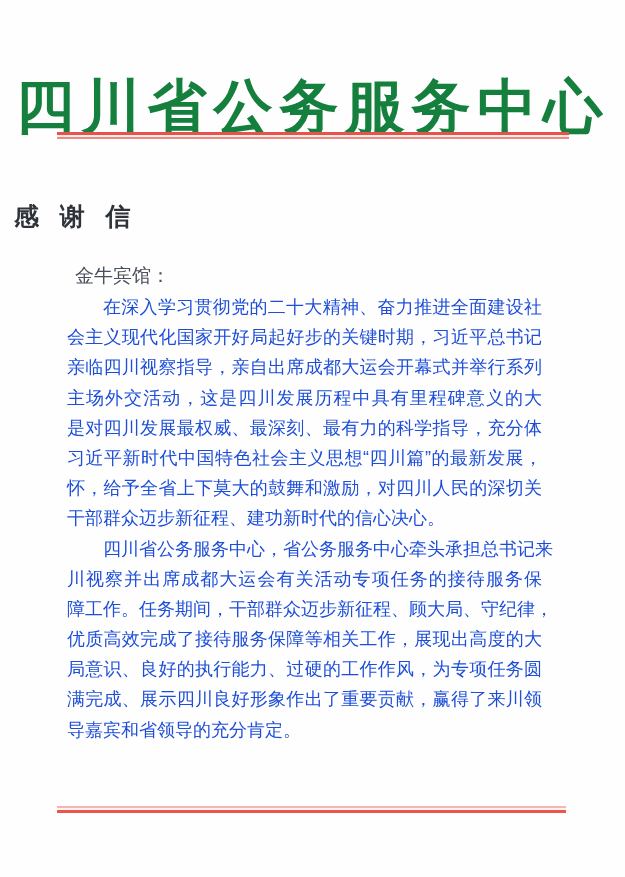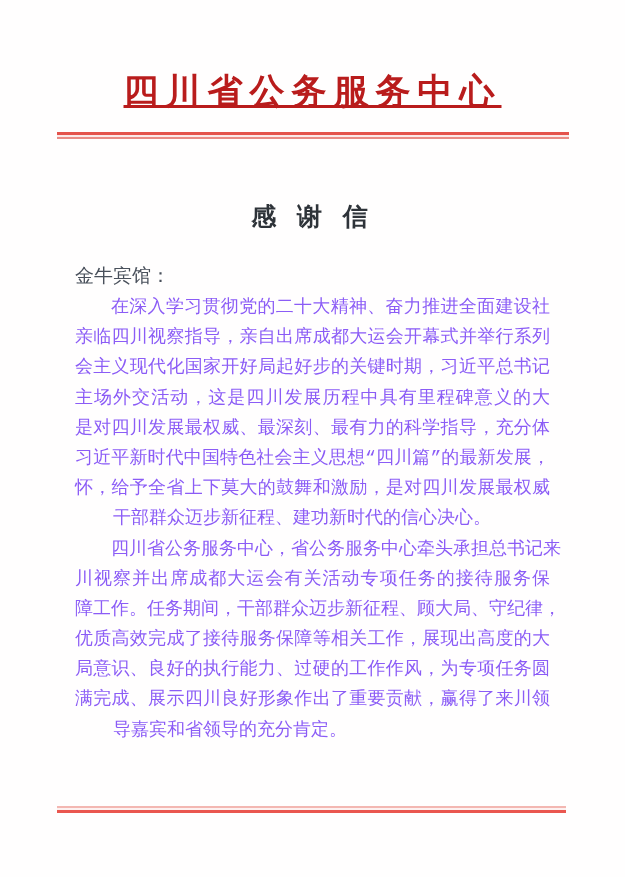--- a/index.html
+++ b/index.html
@@ -13,74 +13,73 @@
     position: relative;
     width: 625px; height: 877px;
     background: #fffefe;
   }
   
   .letterhead {
     position: absolute;
     top: 68px; left: 0; right: 0;
     text-align: center;
     font-family: "DejaVu Serif", "Liberation Serif", serif;
-    font-size: 35px;
+    font-size: 59px;
     font-weight: bold;
     letter-spacing: 7px;
-    color: #b91c1c;
+    color: #15803d;
     white-space: nowrap;
-    text-decoration: underline;
   }
   
   .head-rule {
     position: absolute;
     top: 132px; left: 57px; width: 512px;
   }
   .head-rule .rule-thick { height: 3px; background: #e4534c; }
   .head-rule .rule-gap   { height: 2px; background: #fbe9e8; }
   .head-rule .rule-thin  { height: 2px; background: #e88c86; }
   
   .title {
     position: absolute;
     top: 200px; left: 0; right: 0;
-    text-align: center;
     font-family: "DejaVu Sans", sans-serif;
     font-size: 25px;
     font-weight: bold;
     letter-spacing: 6px;
     color: #2e3339;
     white-space: nowrap;
+    padding-left: 14px;
   }
   
   .salutation {
     position: absolute;
     top: 263px; left: 75px;
     font-family: "DejaVu Serif", "Liberation Serif", serif;
     font-size: 19px;
     color: #49505b;
     white-space: nowrap;
   }
   
   .body-block {
     position: absolute;
-    top: 292px; left: 75px; width: 475px;
-    font-family: Liberation Mono, monospace;
+    top: 292px; left: 67px; width: 475px;
+    font-family: Liberation Sans, sans-serif;
     font-size: 18px;
-    color: #8b5cf6;
+    color: #1d4ed8;
   }
   .line {
     height: 30.2px;
     line-height: 30.2px;
     text-align: justify;
     text-align-last: justify;
     white-space: nowrap;
     overflow: visible;
   }
   .line.indent { text-indent: 2em; }
-  .line.last { text-align-last: left; margin-left: 38px; }
+  .line.last { text-align-last: left; }
   
   .foot-rule {
     position: absolute;
     top: 806px; left: 57px; width: 509px;
   }
   .foot-rule .rule-thin  { height: 1.5px; background: #f3b7b2; }
   .foot-rule .rule-gap   { height: 2px; background: #fdf1f0; }
   .foot-rule .rule-thick { height: 3px; background: #ea564f; }
 </style>
 </head>
@@ -96,26 +95,26 @@
     <div class="rule-thin"></div>
   </div>
 
   <div class="title">感 谢 信</div>
 
   <div class="salutation">金牛宾馆：</div>
 
   <div class="body-block">
 
     <div class="line indent">在深入学习贯彻党的二十大精神、奋力推进全面建设社</div>
+    <div class="line">会主义现代化国家开好局起好步的关键时期，习近平总书记</div>
     <div class="line">亲临四川视察指导，亲自出席成都大运会开幕式并举行系列</div>
-    <div class="line">会主义现代化国家开好局起好步的关键时期，习近平总书记</div>
     <div class="line">主场外交活动，这是四川发展历程中具有里程碑意义的大</div>
     <div class="line">是对四川发展最权威、最深刻、最有力的科学指导，充分体</div>
     <div class="line">习近平新时代中国特色社会主义思想“四川篇”的最新发展，</div>
-    <div class="line">怀，给予全省上下莫大的鼓舞和激励，是对四川发展最权威</div>
+    <div class="line">怀，给予全省上下莫大的鼓舞和激励，对四川人民的深切关</div>
     <div class="line last">干部群众迈步新征程、建功新时代的信心决心。</div>
 
     <div class="line indent">四川省公务服务中心，省公务服务中心牵头承担总书记来</div>
     <div class="line">川视察并出席成都大运会有关活动专项任务的接待服务保</div>
     <div class="line">障工作。任务期间，干部群众迈步新征程、顾大局、守纪律，</div>
     <div class="line">优质高效完成了接待服务保障等相关工作，展现出高度的大</div>
     <div class="line">局意识、良好的执行能力、过硬的工作作风，为专项任务圆</div>
     <div class="line">满完成、展示四川良好形象作出了重要贡献，赢得了来川领</div>
     <div class="line last">导嘉宾和省领导的充分肯定。</div>
   </div>

